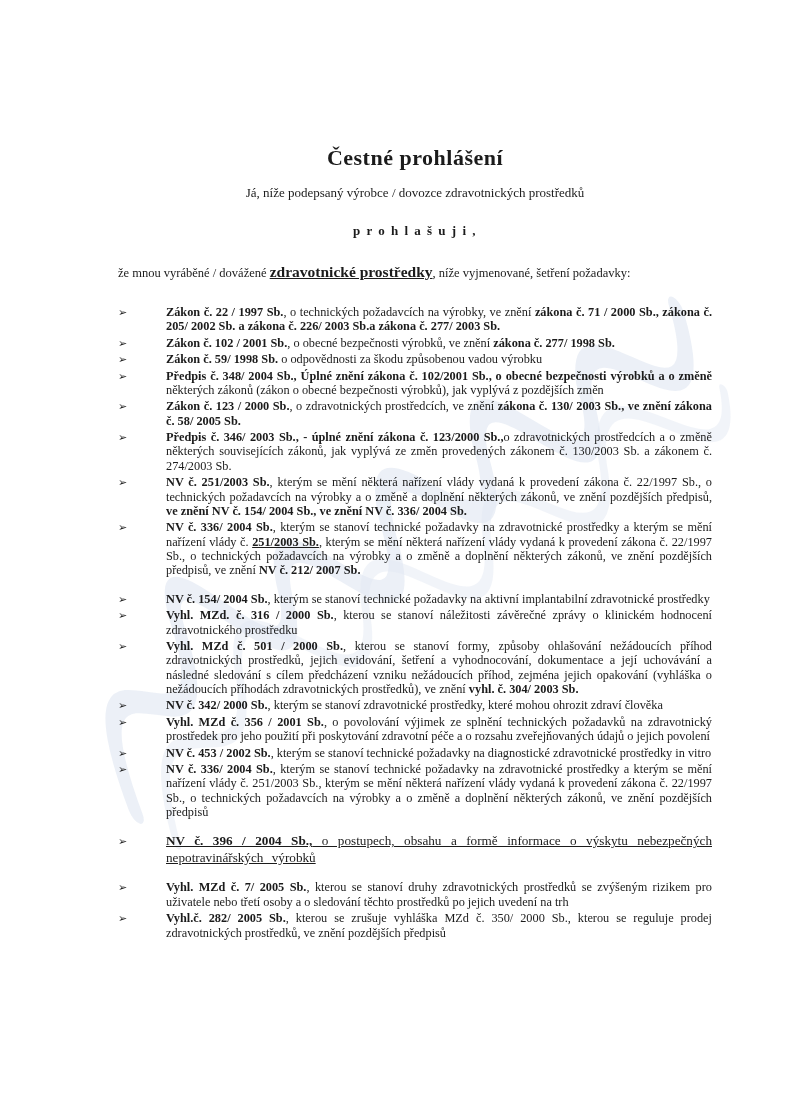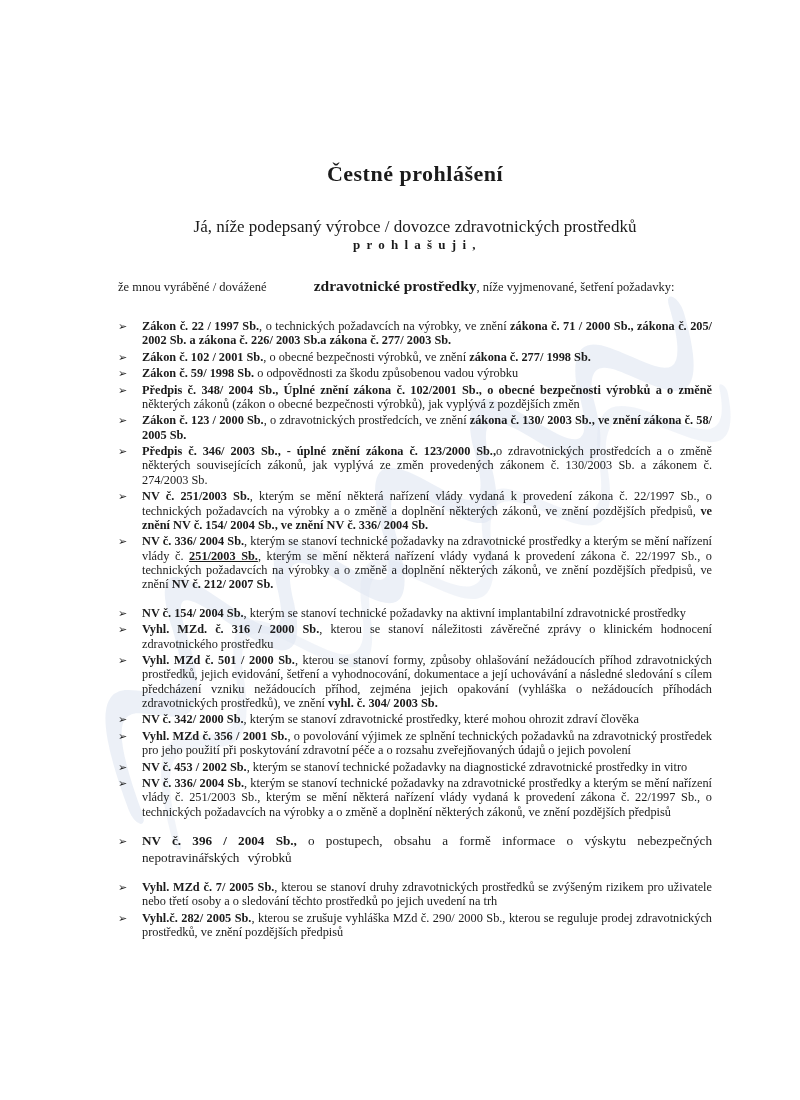--- a/index.html
+++ b/index.html
@@ -23,67 +23,69 @@
   .content {
     position:absolute;
     left:118px; top:145px;
     width:594px;
   }
   .doc-title {
     text-align:center;
     font-size:22px;
     font-weight:bold;
     letter-spacing:0.5px;
-    margin:16px;
+    margin:0;
   }
   .intro-line {
     text-align:center;
-    font-size:17px;
-    margin-top:30px;
+    font-size:13px;
+    margin-top:14px;
   }
   .declare-word {
     text-align:center;
     font-size:13px;
     font-weight:bold;
     letter-spacing:1.5px;
+    margin-top:22px;
   }
   .requirements {
     font-size:12.5px;
     margin-top:24px;
   }
   .requirements .hl {
     font-size:15.5px;
     font-weight:bold;
-    margin-left:44px;
+    text-decoration:underline;
   }
   ul.law-list {
     list-style:none;
     margin:24px 0 0 0;
     padding:0;
   }
   li.law-item {
     display:flex;
     align-items:flex-start;
     margin:2px 0;
     font-size:12.3px;
     line-height:1.17;
   }
   li.law-item.gap { margin-top:14px; }
-  li.law-item.spread .law-text { font-size:13.2px; word-spacing:5px; line-height:1.25; }
+  li.law-item.spread .law-text { font-size:13.2px; word-spacing:5px; line-height:1.25;text-decoration:underline; }
   li.law-item.spread .marker { padding-top:2px; }
   .marker {
     flex:0 0 24px;
     width:24px;
     font-size:11px;
     padding-top:1px;
     color:#222;
   }
   .law-text {
     flex:1;
     text-align:justify;
+    margin-left:24px;
   }
   .law-text .b { font-weight:bold; }
   .law-text .u { text-decoration:underline;font-weight:bold; }
 </style>
 </head>
 <body>
 
 <div class="page">
 
   <svg class="watermark" viewBox="0 0 760 160" preserveAspectRatio="none" aria-hidden="true">
@@ -170,18 +172,18 @@
         <li class="law-item gap spread">
           <span class="marker">➢</span>
           <div class="law-text"><span class="b">NV č. 396 / 2004 Sb.,</span><span> o postupech, obsahu a formě informace o výskytu nebezpečných nepotravinářských výrobků</span></div>
         </li>
         <li class="law-item gap">
           <span class="marker">➢</span>
           <div class="law-text"><span class="b">Vyhl. MZd č. 7/ 2005 Sb.</span><span>, kterou se stanoví druhy zdravotnických prostředků se zvýšeným rizikem pro uživatele nebo třetí osoby a o sledování těchto prostředků po jejich uvedení na trh</span></div>
         </li>
         <li class="law-item">
           <span class="marker">➢</span>
-          <div class="law-text"><span class="b">Vyhl.č. 282/ 2005 Sb.</span><span>, kterou se zrušuje vyhláška MZd č. 290/ 2000 Sb., kterou se reguluje prodej zdravotnických prostředků, ve znění pozdějších předpisů</span></div>
+          <div class="law-text"><span class="b">Vyhl.č. 282/ 2005 Sb.</span><span>, kterou se zrušuje vyhláška MZd č. 350/ 2000 Sb., kterou se reguluje prodej zdravotnických prostředků, ve znění pozdějších předpisů</span></div>
         </li>
       </ul>
 
   </div>
 </div>
 
 </body></html>

